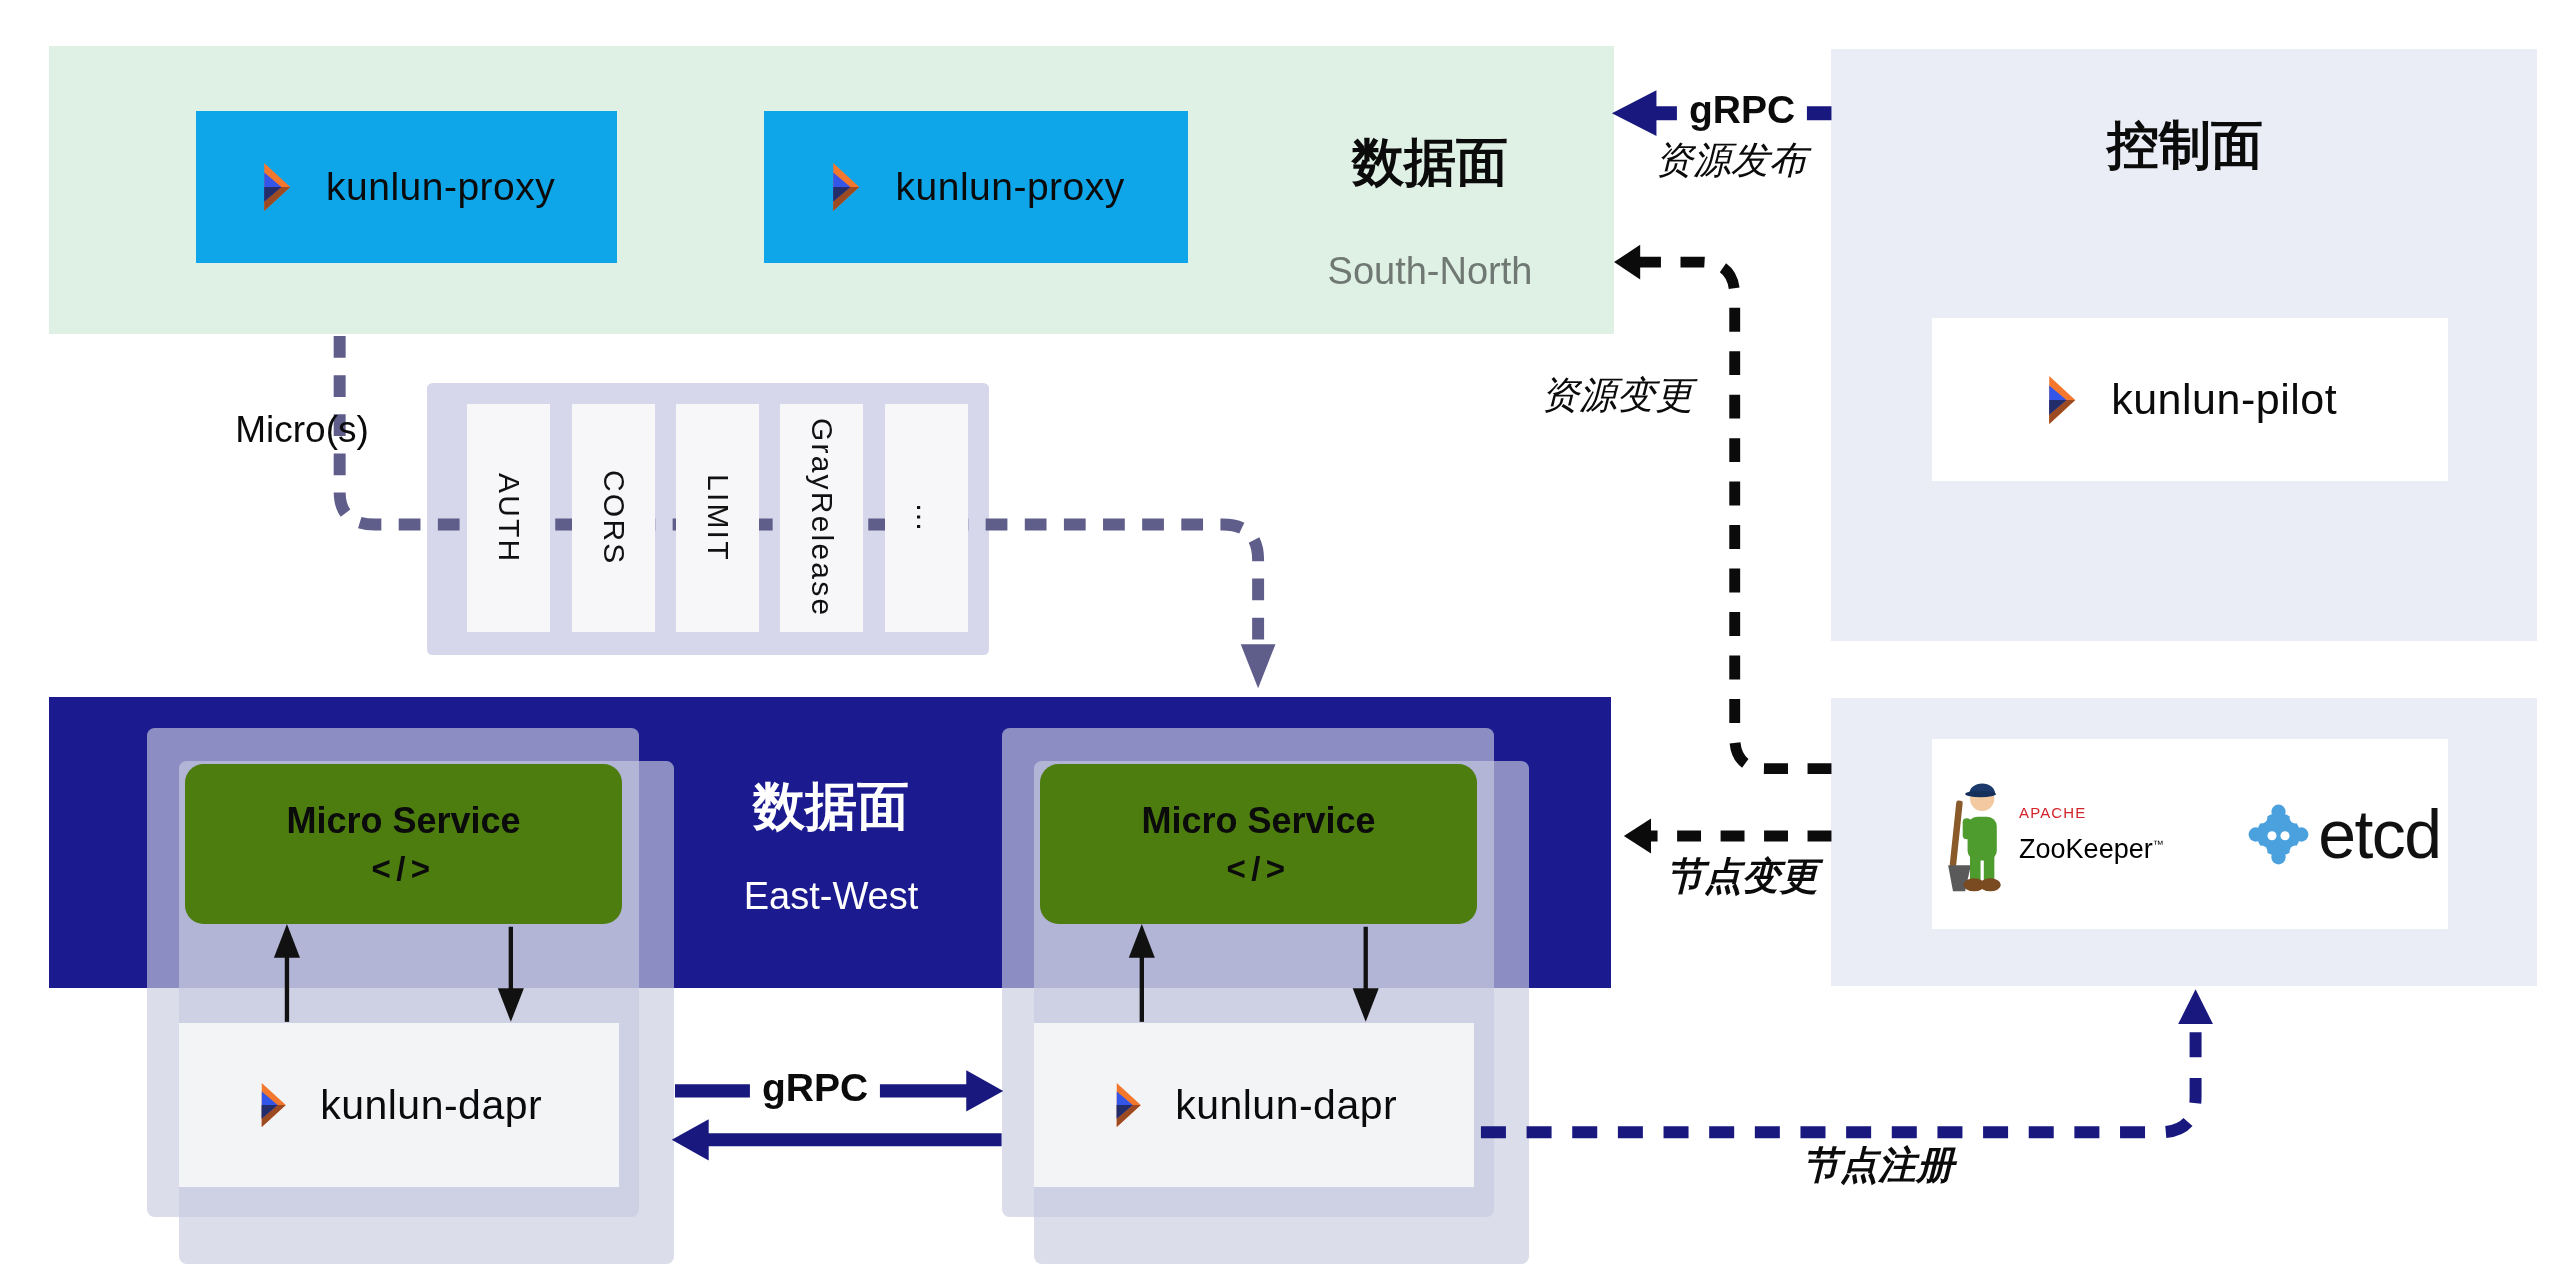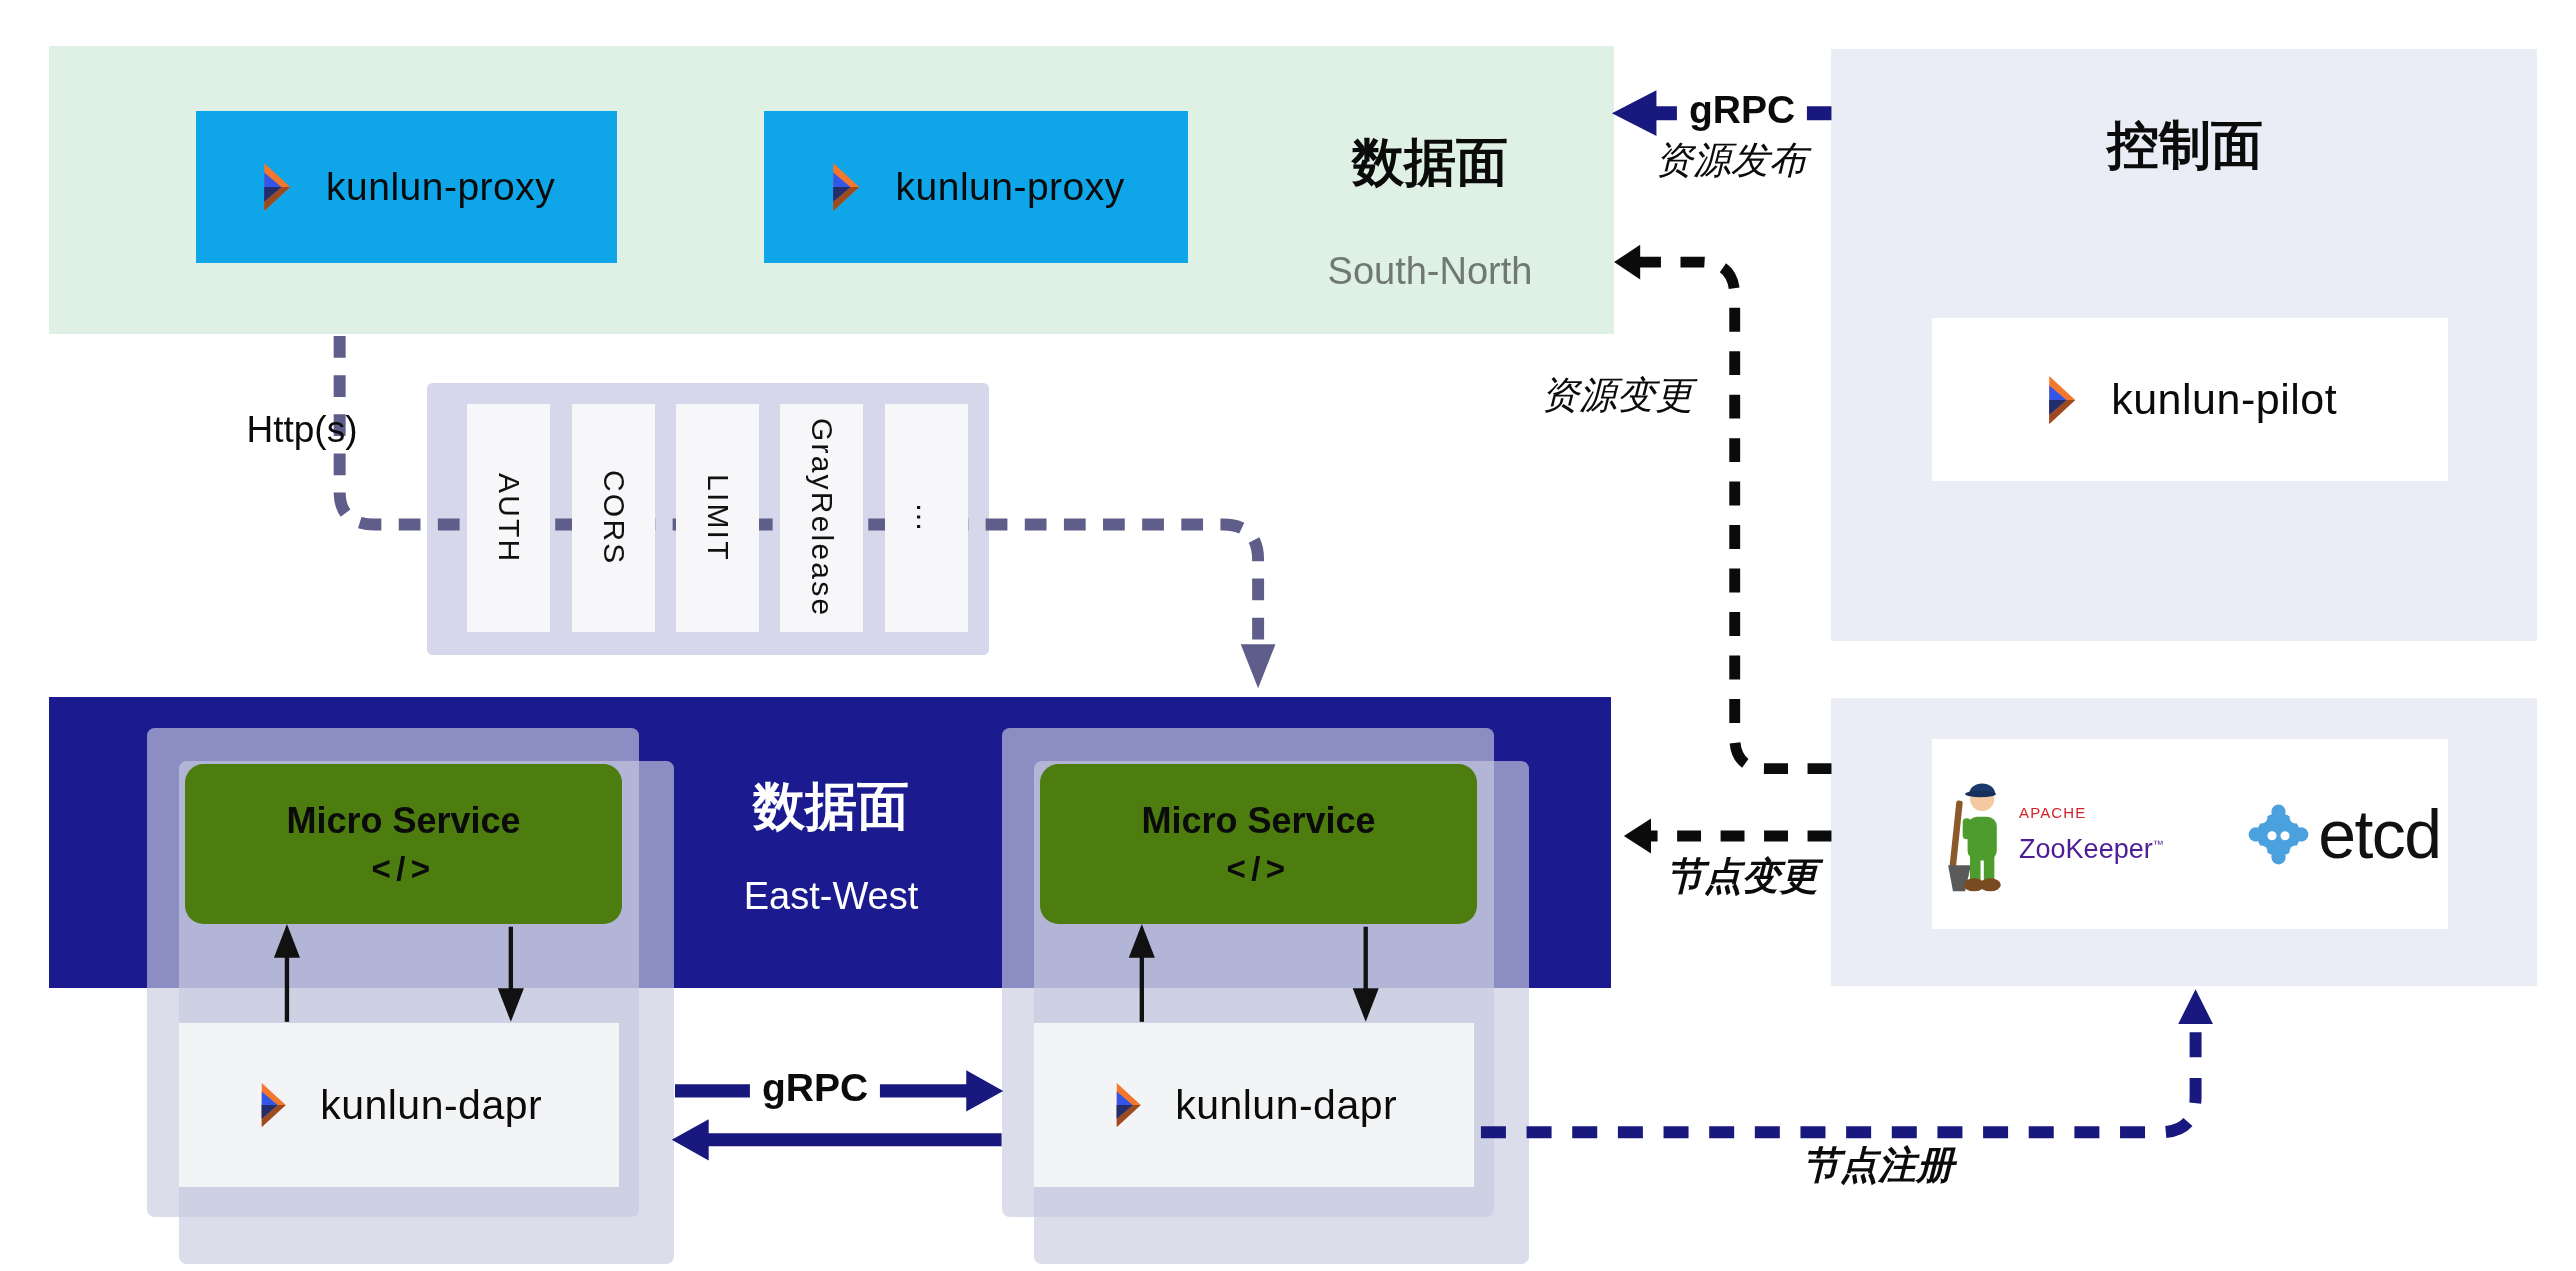--- a/index.html
+++ b/index.html
@@ -49,21 +49,21 @@
   .edge-label{font-size:38px;color:#0b0b0b;transform:translateX(-50%);white-space:nowrap;z-index:7;}
   .it{font-style:italic;} .bd{font-weight:bold;}
   .on-line{background:#ffffff;padding:0 12px;font-weight:bold;font-size:39px;}
   svg.wires{left:0;top:0;z-index:5;pointer-events:none;}
   .z7{z-index:7;}
   
   .registry-box{left:1932px;top:739px;width:516px;height:190px;background:#ffffff;
                 display:flex;align-items:center;justify-content:center;}
   .zk-text{display:flex;flex-direction:column;margin-left:6.5px;}
   .apache{font-size:15px;color:#d2232a;letter-spacing:1.1px;}
-  .zk-name{font-size:27px;color:#4c1d95;margin-top:13px;}
+  .zk-name{font-size:27px;color:#000000;margin-top:13px;}
   .zk-tm{font-size:11px;vertical-align:super;}
   .etcd-word{font-size:68px;color:#111;letter-spacing:-1.6px;margin-left:7.6px;}
   .etcd-gap{width:82px;flex:none;}
 </style>
 </head>
 <body>
 
 <div class="canvas">
 
   <div class="abs panel-green"></div>
@@ -239,21 +239,21 @@
   <div class="abs slat s2">
       <span>LIMIT</span>
     </div>
   <div class="abs slat s3">
       <span>GrayRelease</span>
     </div>
   <div class="abs slat s4">
       <span>…</span>
     </div>
 
-  <div class="abs edge-label" style="left:302px;top:409px;font-size:37px;">Http(s)</div>
+  <div class="abs edge-label" style="left:302px;top:409px;font-size:37px;">Micro(s)</div>
   <div class="abs edge-label on-line" style="left:1742px;top:88px;">gRPC</div>
   <div class="abs edge-label it" style="left:1731px;top:135px;">资源发布</div>
   <div class="abs edge-label it" style="left:1617px;top:370px;">资源变更</div>
   <div class="abs edge-label it bd" style="left:1742px;top:851px;">节点变更</div>
   <div class="abs edge-label on-line z7" style="left:815px;top:1066px;">gRPC</div>
   <div class="abs edge-label it bd" style="left:1878px;top:1140px;">节点注册</div>
 
 </div>
 
 

